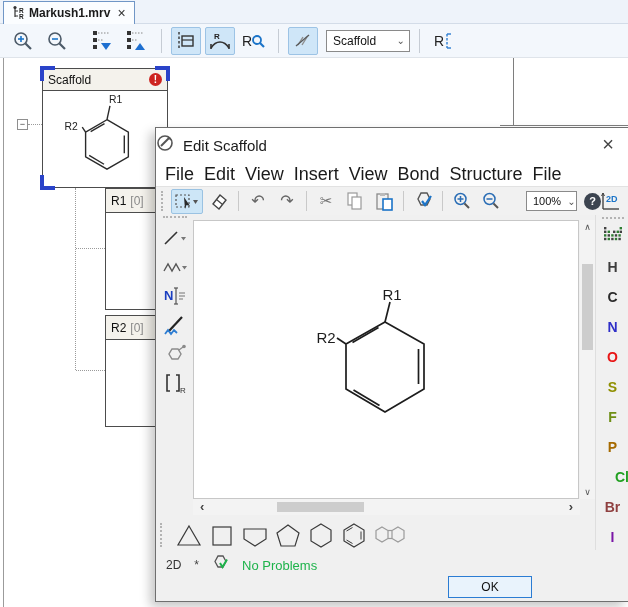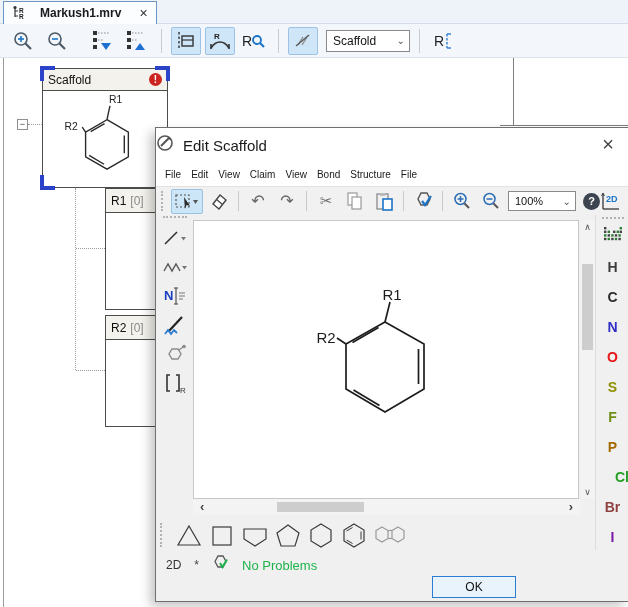--- a/index.html
+++ b/index.html
@@ -2,21 +2,21 @@
 <html><head>
 <meta charset="utf-8">
 <style>
   * { margin:0; padding:0; box-sizing:border-box; }
   html,body { width:628px; height:607px; }
   body { font-family:"Liberation Sans", sans-serif; background:#ffffff; position:relative; overflow:hidden; }
   svg text { font-family:"Liberation Sans", sans-serif; }
 
   
   #tabstrip { position:absolute; left:0; top:0; width:628px; height:24px; background:#eef3fa; border-bottom:1px solid #d3dce8; }
-  #doc-tab { position:absolute; left:3px; top:1px; height:23px; padding:0 8px; background:#fbfdff; border:1px solid #7096c6; border-bottom:none; display:flex; align-items:center; gap:14px; font-size:12px; font-weight:bold; color:#1a1a1a; }
+  #doc-tab { position:absolute; left:3px; top:1px; height:23px; padding:0 8px; background:#fbfdff; border:1px solid #7096c6; border-bottom:none; display:flex; align-items:center; gap:3px; font-size:12px; font-weight:bold; color:#1a1a1a; }
   #doc-tab .close { font-weight:normal; font-size:14px; color:#333; margin-left:4px; cursor:pointer; }
 
   
   #main-toolbar { position:absolute; left:0; top:24px; width:628px; height:34px; background:#f3f7fc; border-bottom:1px solid #dfe4ea; display:flex; align-items:center; padding-left:8px; gap:4px; }
   .tbtn { width:30px; height:28px; display:flex; align-items:center; justify-content:center; border:1px solid transparent; border-radius:2px; }
   .tbtn.active { background:#cfe6f8; border-color:#9cc3e5; }
   .vsep { width:1px; height:24px; background:#c6ccd4; margin:0 5px; }
   .combo { height:22px; background:#fff; border:1px solid #8a8a8a; display:flex; align-items:center; font-size:12px; color:#111; padding:0 4px 0 6px; justify-content:space-between; }
   .combo .chev { color:#555; font-size:10px; margin-left:6px; }
 
@@ -39,21 +39,21 @@
   .alert-badge { width:13px; height:13px; border-radius:50%; background:#cd2420; color:#fff; font-size:10px; font-weight:bold; display:flex; align-items:center; justify-content:center; margin-left:auto; }
   #expander { position:absolute; left:17px; top:61px; width:11px; height:11px; border:1px solid #8f8f8f; background:#fff; font-size:9px; line-height:9px; text-align:center; color:#333; }
   .dotline-h { position:absolute; border-top:1px dotted #9a9a9a; }
   .dotline-v { position:absolute; border-left:1px dotted #9a9a9a; }
 
   
   #dialog { position:absolute; left:155px; top:69px; width:473px; height:475px; background:#f0f0f0; border:1px solid #6f6f6f; border-right:none; box-shadow:-5px 5px 10px rgba(0,0,0,.22); z-index:5; }
   #dlg-title { position:absolute; left:0; top:0; width:100%; height:34px; background:#fff; display:flex; align-items:center; gap:9px; }
   #dlg-title .t { font-size:15px; color:#1a1a1a; }
   #dlg-close { position:absolute; right:14px; top:6px; font-size:20px; color:#444; cursor:pointer; line-height:20px; }
-  #dlg-menubar { position:absolute; left:0; top:34px; width:100%; height:24px; background:#fff; display:flex; align-items:center; padding-left:9px; gap:10px; font-size:10px; color:#1a1a1a; }
+  #dlg-menubar { position:absolute; left:0; top:34px; width:100%; height:24px; background:#fff; display:flex; align-items:center; padding-left:9px; gap:10px; font-size:18px; color:#1a1a1a; }
   #dlg-toolbar { position:absolute; left:0; top:58px; width:100%; height:29px; background:#f1f1f1; border-top:1px solid #e2e2e2; display:flex; align-items:center; padding-left:5px; gap:3px; }
   .dbtn { min-width:26px; height:25px; display:flex; align-items:center; justify-content:center; border:1px solid transparent; border-radius:2px; }
   .dbtn.active { background:#cde6f7; border-color:#9ac2e2; }
   .dsep { width:1px; height:20px; background:#c9c9c9; margin:0 3px; }
   .handle-v { width:3px; height:20px; border-left:2px dotted #b3b3b3; margin-right:4px; }
   .handle-h { height:3px; border-top:2px dotted #b3b3b3; }
   .glyph { color:#666; font-size:16px; line-height:16px; }
   #help-btn { width:17px; height:17px; border-radius:50%; background:#3c4450; color:#fff; font-size:11px; font-weight:bold; display:flex; align-items:center; justify-content:center; margin-left:4px; }
   #clean2d { position:absolute; right:3px; top:60px; width:30px; height:26px; display:flex; align-items:center; justify-content:center; }
 
@@ -82,21 +82,21 @@
   #template-row { position:absolute; left:4px; top:390px; height:34px; display:flex; align-items:center; gap:5px; }
   #template-row .handle-v { height:24px; margin-right:7px; }
   .shape { width:28px; height:28px; display:flex; align-items:center; justify-content:center; }
 
   
   #dlg-status { position:absolute; left:10px; top:428px; height:18px; display:flex; align-items:center; gap:13px; }
   #status-mode { font-size:12px; color:#333; }
   #status-mod { font-size:12px; color:#444; }
   #status-msg { font-size:13px; color:#1eb34b; }
   .dlg-btn { position:absolute; top:448px; width:84px; height:22px; font-size:12px; color:#111; display:flex; align-items:center; justify-content:center; cursor:pointer; }
-  #btn-ok { left:276px; background:#e9f3fc; border:1px solid #2b7cd3; }
+  #btn-ok { left:292px; background:#e9f3fc; border:1px solid #2b7cd3; }
   #btn-cancel { left:386px; background:#e5e5e5; border:1px solid #949494; }
 </style>
 </head>
 <body>
 
 <div id="tabstrip">
   <div id="doc-tab">
     <span>
       <svg width="14" height="14" viewBox="0 0 14 14">
         <circle cx="3" cy="2.5" r="1.6" fill="#333"></circle>
@@ -253,21 +253,21 @@
         </svg>
       </span>
       <span class="t">Edit Scaffold</span>
       <span id="dlg-close">×</span>
     </div>
 
     <div id="dlg-menubar">
       <span>File</span>
       <span>Edit</span>
       <span>View</span>
-      <span>Claim</span>
+      <span>Insert</span>
       <span>View</span>
       <span>Bond</span>
       <span>Structure</span>
       <span>File</span>
     </div>
 
     <div id="dlg-toolbar">
       <div class="handle-v"></div>
       <div class="dbtn active" style="min-width:32px">
         <svg width="24" height="18" viewBox="0 0 24 18">
@@ -322,21 +322,21 @@
           <line x1="12.5" y1="12.5" x2="17" y2="17" stroke="#555" stroke-width="2"></line>
         </svg>
       </div>
       <div class="dbtn">
         <svg width="20" height="20" viewBox="0 0 20 20">
           <circle cx="8.5" cy="8" r="5.5" fill="none" stroke="#2a6db5" stroke-width="1.5"></circle>
           <line x1="5.5" y1="8" x2="11.5" y2="8" stroke="#2a6db5" stroke-width="1.5"></line>
           <line x1="12.5" y1="12.5" x2="17" y2="17" stroke="#555" stroke-width="2"></line>
         </svg>
       </div>
-      <div class="combo" style="width:68px; height:20px; font-size:11px; margin-left:1px">
+      <div class="combo" style="width:51px; height:20px; font-size:11px; margin-left:19px">
         <span>100%</span>
         <span class="chev">⌄</span>
       </div>
       <div id="help-btn">?</div>
     </div>
 
     <div id="clean2d">
       <svg width="24" height="24" viewBox="0 0 24 24">
         <line x1="5" y1="20" x2="5" y2="4" stroke="#444" stroke-width="1.4"></line>
         <line x1="5" y1="20" x2="21" y2="20" stroke="#444" stroke-width="1.4"></line>

